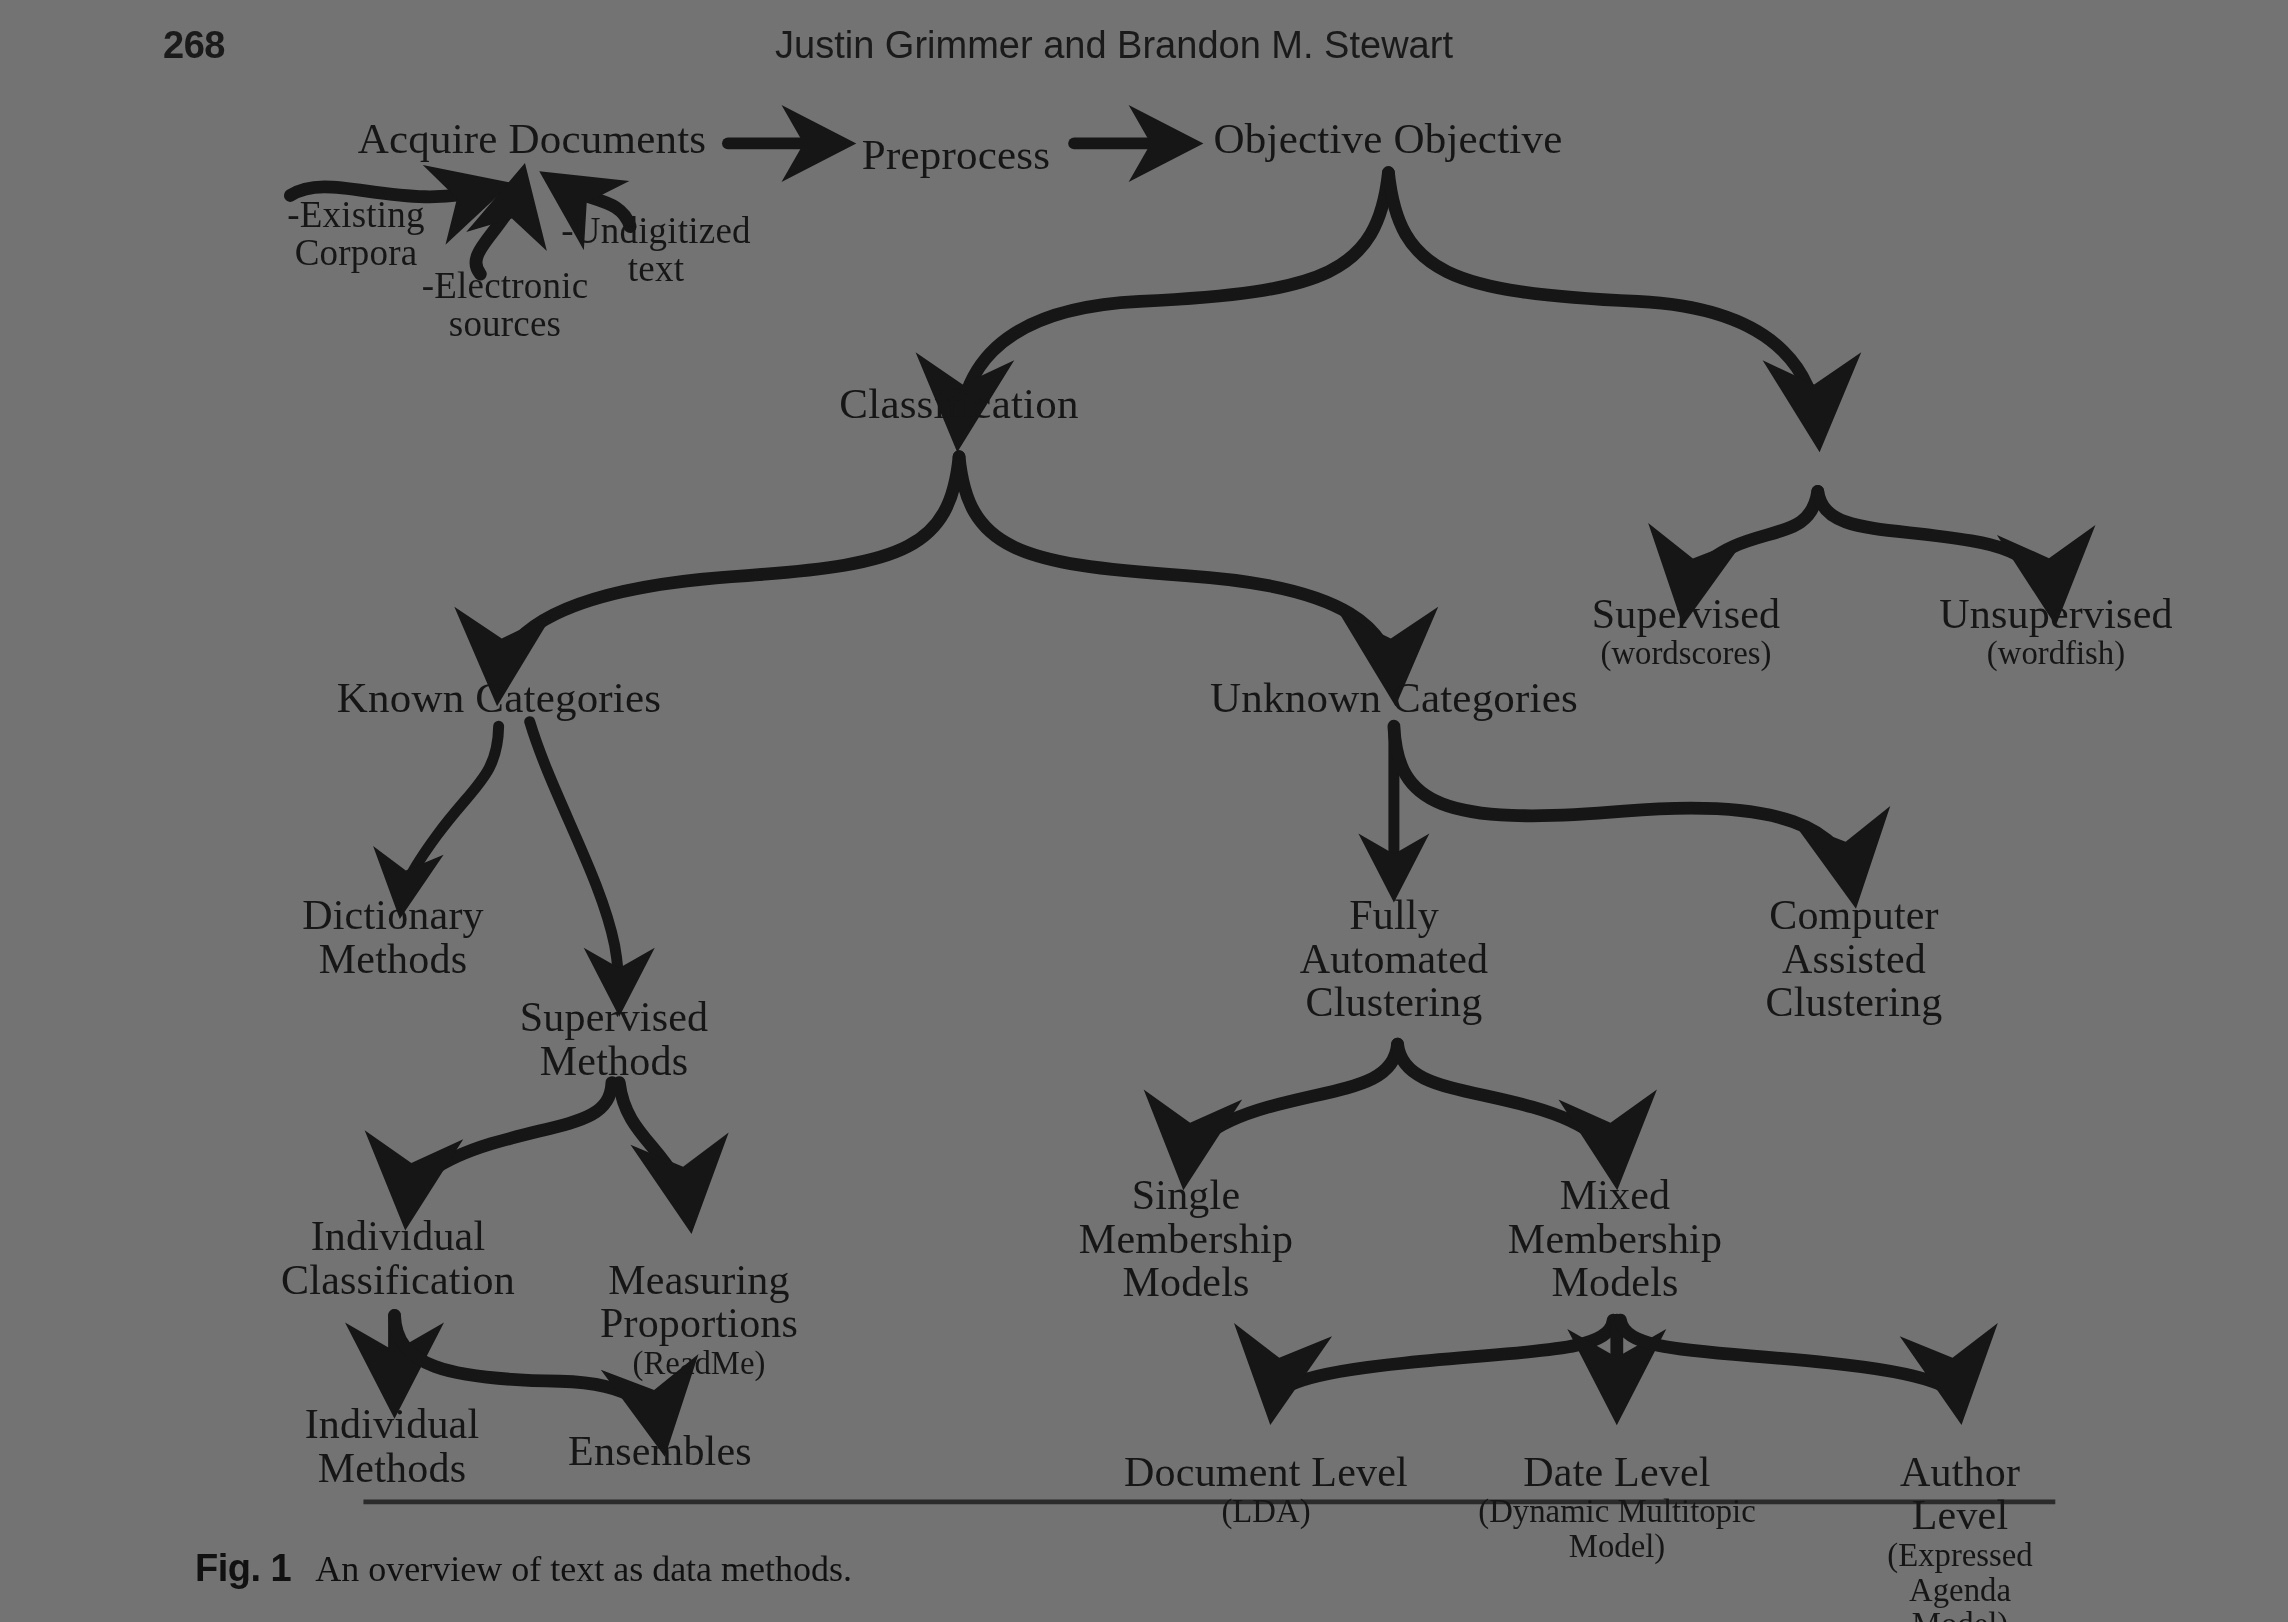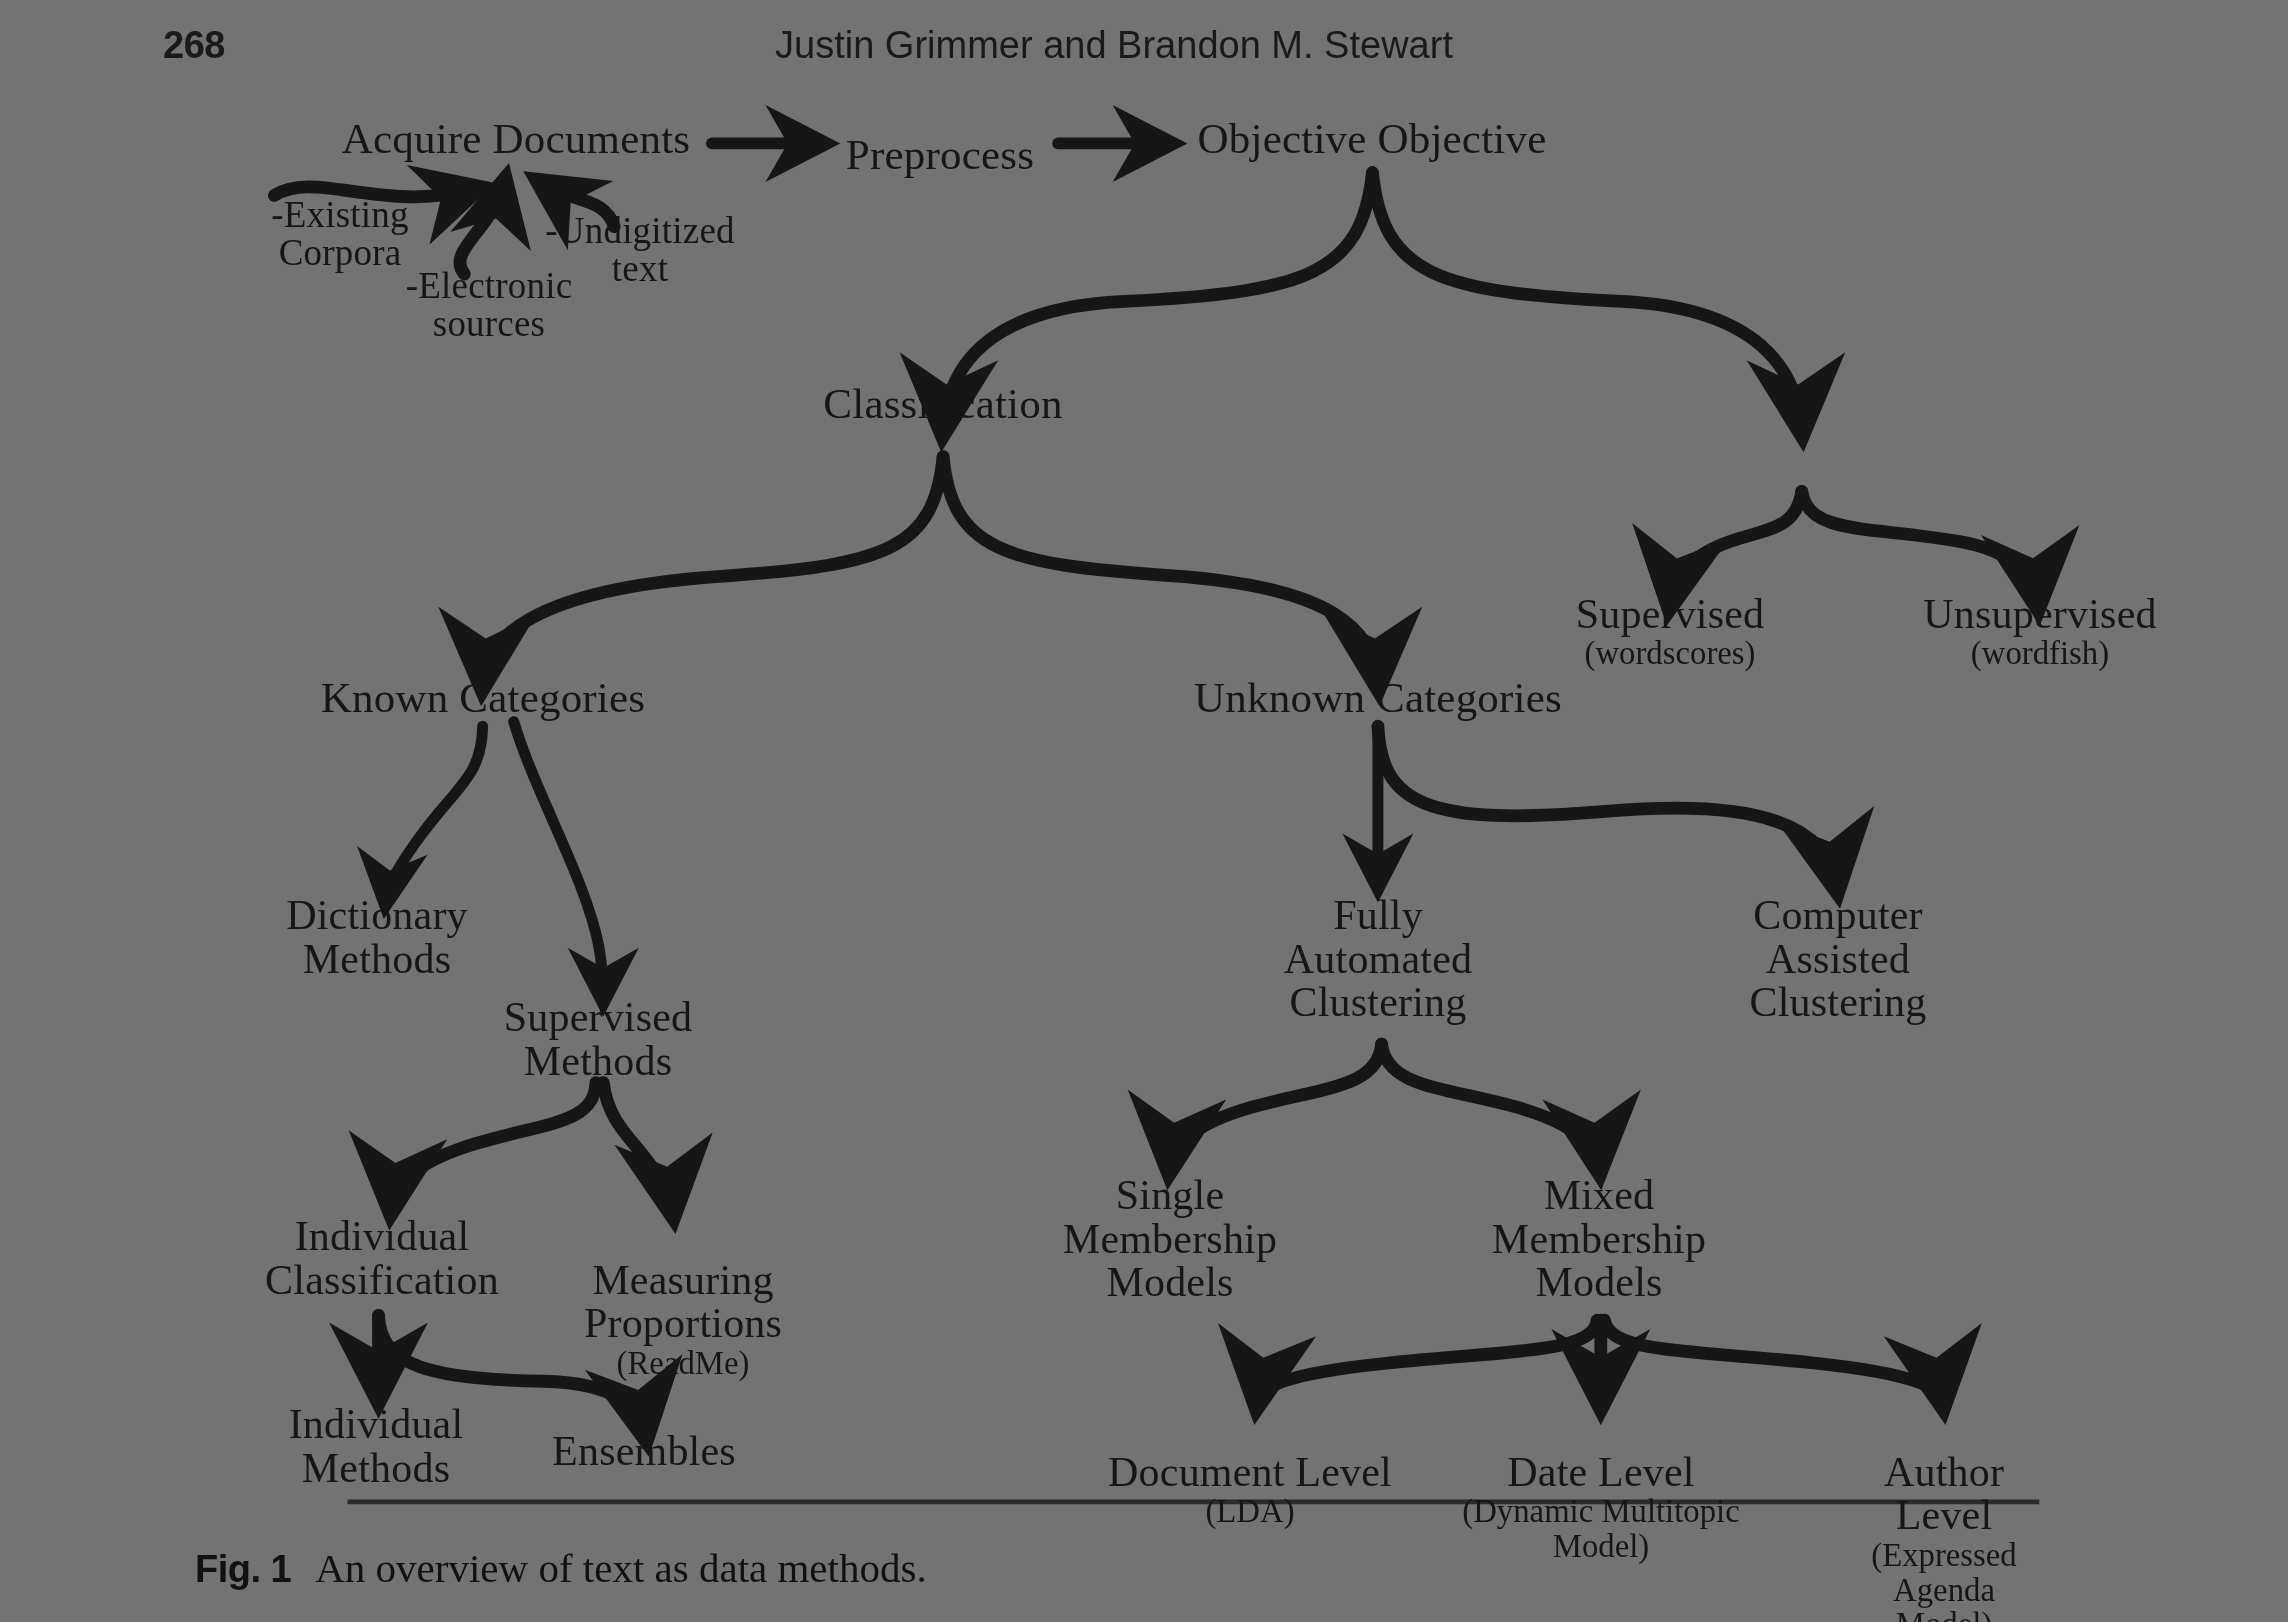--- a/index.html
+++ b/index.html
@@ -34,21 +34,21 @@
   #running-title {
     left: 0;
     width: 2228px;
     text-align: center;
     font-weight: normal;
   }
 
   
   #figure {
     position: absolute;
-    left: 0;
+    left: 16px;
     top: 0;
     width: 2035px;
     height: 1553px;
   }
   #figure svg {
     position: absolute;
     left: 0;
     top: 0;
     width: 2289px;
     height: 1553px;
@@ -87,21 +87,21 @@
   }
   #caption .fig-label {
     font-family: "Liberation Sans", "DejaVu Sans", sans-serif;
     font-weight: bold;
     font-size: 38px;
     letter-spacing: -0.5px;
     margin-left: 32px;
   }
   #caption .fig-text {
     font-family: "Liberation Serif", "DejaVu Serif", serif;
-    font-size: 41px;
+    font-size: 36px;
     margin-left: 24px;
   }
 </style>
 </head>
 <body>
 
 <div id="page">
 
   <div class="runhead" id="page-number">268</div>
   <div class="runhead" id="running-title">Justin Grimmer and Brandon M. Stewart</div>

